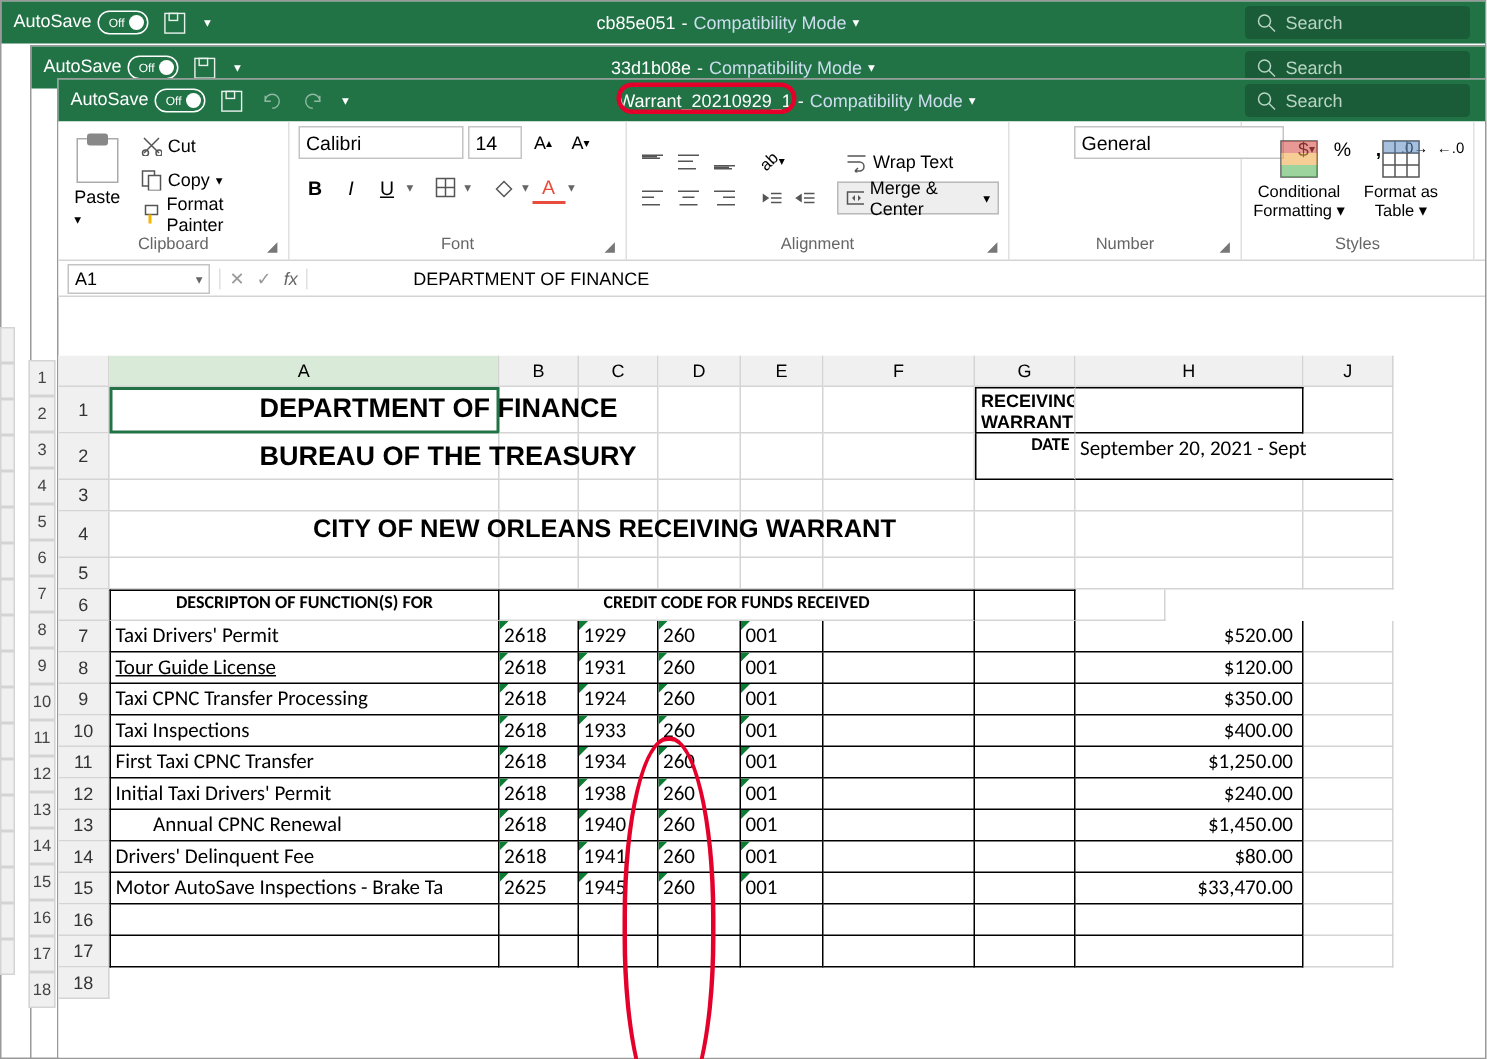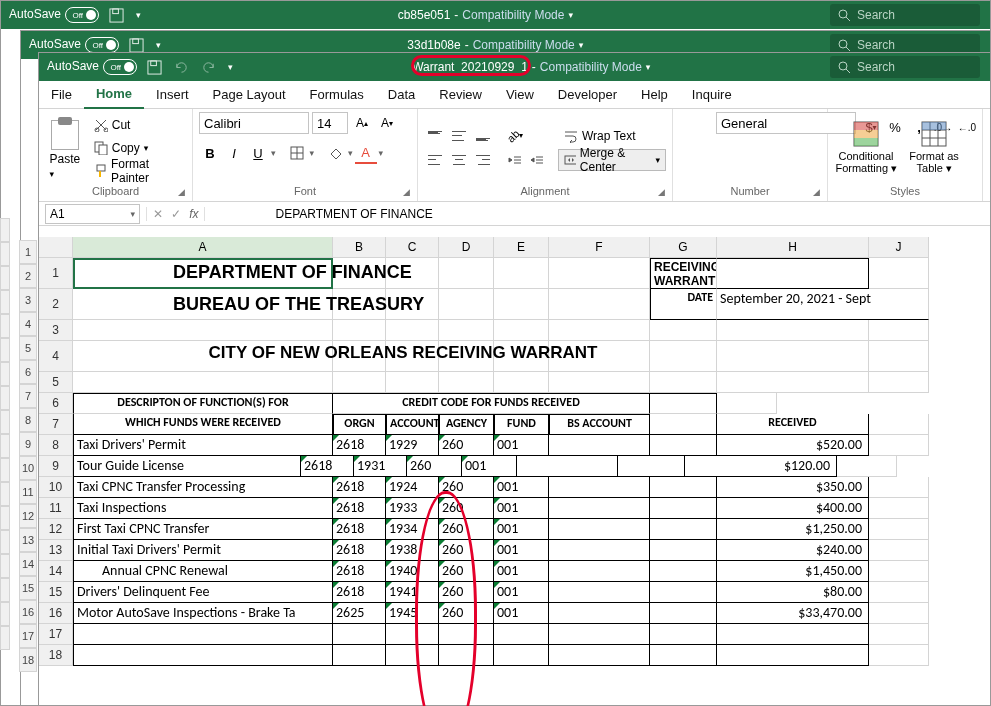--- a/index.html
+++ b/index.html
@@ -199,33 +199,20 @@
     </div>
     <div class="searchbox">
       <svg width="13" height="13">
           <circle cx="5" cy="5" r="4" fill="none" stroke="#b8d4c4"></circle>
           <line x1="8" y1="8" x2="12" y2="12" stroke="#b8d4c4"></line>
         </svg>
       <span>Search</span>
     </div>
   </div>
 
-  <div class="ribbon-tabs">
-    <div class="tab">File</div>
-    <div class="tab active">Home</div>
-    <div class="tab">Insert</div>
-    <div class="tab">Page Layout</div>
-    <div class="tab">Formulas</div>
-    <div class="tab">Data</div>
-    <div class="tab">Review</div>
-    <div class="tab">View</div>
-    <div class="tab">Developer</div>
-    <div class="tab">Help</div>
-    <div class="tab">Inquire</div>
-  </div>
 
   <div class="ribbon">
 
     <div class="group" style="width:154px;">
       <div class="group-body clip">
         <div class="paste-btn">
           <div class="paste-ic"></div>
           <div class="btn-txt"><span>Paste</span><br><span style="font-size:9px;">▾</span></div>
         </div>
         <div class="clip-right">
@@ -534,43 +521,32 @@
           <div class="cell " style="width: 152px;"></div>
           <div class="cell " style="width: 60px;"></div>
         </div>
         <div class="crow">
           <div class="cell thick-t thick-l thick-r hdr-sm" style="width: 260px;">DESCRIPTON OF FUNCTION(S) FOR</div>
           <div class="cell thick-t thick-r hdr-sm" style="width: 317px;">CREDIT CODE FOR FUNDS RECEIVED</div>
           <div class="cell thick-t thick-r" style="width: 67px;"></div>
           <div class="cell " style="width: 60px;"></div>
         </div>
         <div class="crow">
-          <div class="cell thick-b thick-l thick-r hdr-sm" style="width: 260px;">WHICH FUNDS WERE RECEIVED</div>
-          <div class="cell thick hdr-sm" style="width: 53px;">ORGN</div>
-          <div class="cell thick hdr-sm" style="width: 53px;">ACCOUNT</div>
-          <div class="cell thick hdr-sm" style="width: 55px;">AGENCY</div>
-          <div class="cell thick hdr-sm" style="width: 55px;">FUND</div>
-          <div class="cell thick hdr-sm" style="width: 101px;">BS ACCOUNT</div>
-          <div class="cell thick-b thick-r" style="width: 67px;"></div>
-          <div class="cell thick-b thick-r hdr-sm" style="width: 152px;">RECEIVED</div>
-          <div class="cell " style="width: 60px;"></div>
-        </div>
-        <div class="crow">
           <div class="cell thick-l thick-r thick-b" style="width: 260px;">Taxi Drivers' Permit</div>
           <div class="cell thick-r thick-b gmark" style="width: 53px;">2618</div>
           <div class="cell thick-r thick-b gmark" style="width: 53px;">1929</div>
           <div class="cell thick-r thick-b gmark" style="width: 55px;">260</div>
           <div class="cell thick-r thick-b gmark" style="width: 55px;">001</div>
           <div class="cell thick-r thick-b" style="width: 101px;"></div>
           <div class="cell thick-r thick-b" style="width: 67px;"></div>
           <div class="cell thick-r thick-b amt" style="width: 152px;">$520.00</div>
           <div class="cell " style="width: 60px;"></div>
         </div>
         <div class="crow">
-          <div class="cell thick-l thick-r thick-b" style="width: 228px;">Tour Guide License</div>
+          <div class="cell thick-l thick-r thick-b" style="width: 260px; text-decoration: underline;">Tour Guide License</div>
           <div class="cell thick-r thick-b gmark" style="width: 53px;">2618</div>
           <div class="cell thick-r thick-b gmark" style="width: 53px;">1931</div>
           <div class="cell thick-r thick-b gmark" style="width: 55px;">260</div>
           <div class="cell thick-r thick-b gmark" style="width: 55px;">001</div>
           <div class="cell thick-r thick-b" style="width: 101px;"></div>
           <div class="cell thick-r thick-b" style="width: 67px;"></div>
           <div class="cell thick-r thick-b amt" style="width: 152px;">$120.00</div>
           <div class="cell " style="width: 60px;"></div>
         </div>
         <div class="crow">

